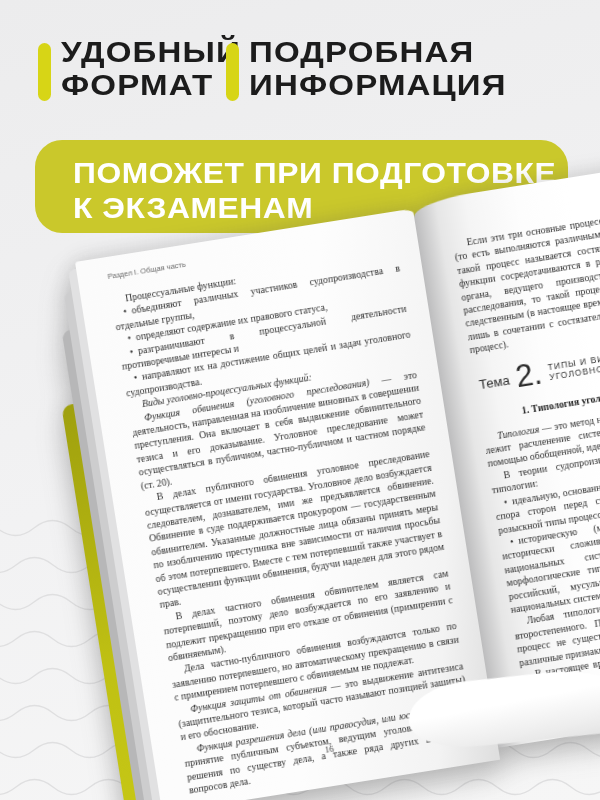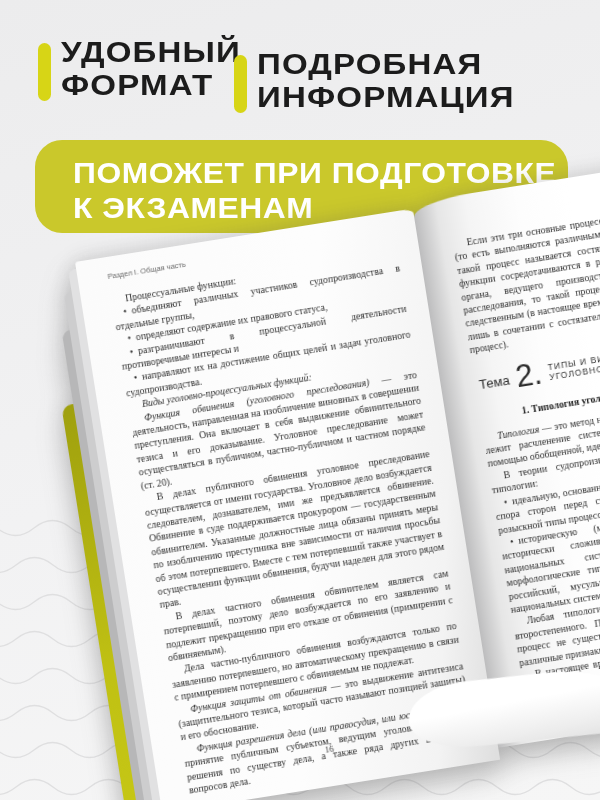--- a/index.html
+++ b/index.html
@@ -8,21 +8,21 @@
        background:linear-gradient(165deg,#ececed 0%,#f2f2f3 55%,#f6f6f6 100%);}
   .stage{position:absolute;inset:0;overflow:hidden;}
 
   
   .waves{position:absolute;left:0;top:518px;width:600px;height:290px;z-index:1;}
 
   
   .features{position:absolute;left:0;top:36px;z-index:4;width:600px;}
   .feature{position:absolute;display:flex;}
   .feature.f1{left:38px;top:0;}
-  .feature.f2{left:234px;top:0;margin-top:12px;}
+  .feature.f2{left:226px;top:0;}
   .bar{width:13px;height:58px;border-radius:7px;background:var(--accent-yellow);margin-top:7px;flex:none;}
   .feature-label{margin-left:10px;font-weight:800;font-size:29px;line-height:33px;
       color:var(--text-black);letter-spacing:1px;transform:scaleX(1.14);transform-origin:left top;
       white-space:pre-line;}
   .feature.f1 .feature-label{width:160px;}
   .feature.f2 .feature-label{width:215px;}
 
   
   .banner{position:absolute;left:35px;top:129px;width:533px;height:93px;border-radius:27px;
       background:var(--banner-yellow);z-index:2;padding:15px 0 0 38px;box-sizing:border-box;margin-top:11px;}

